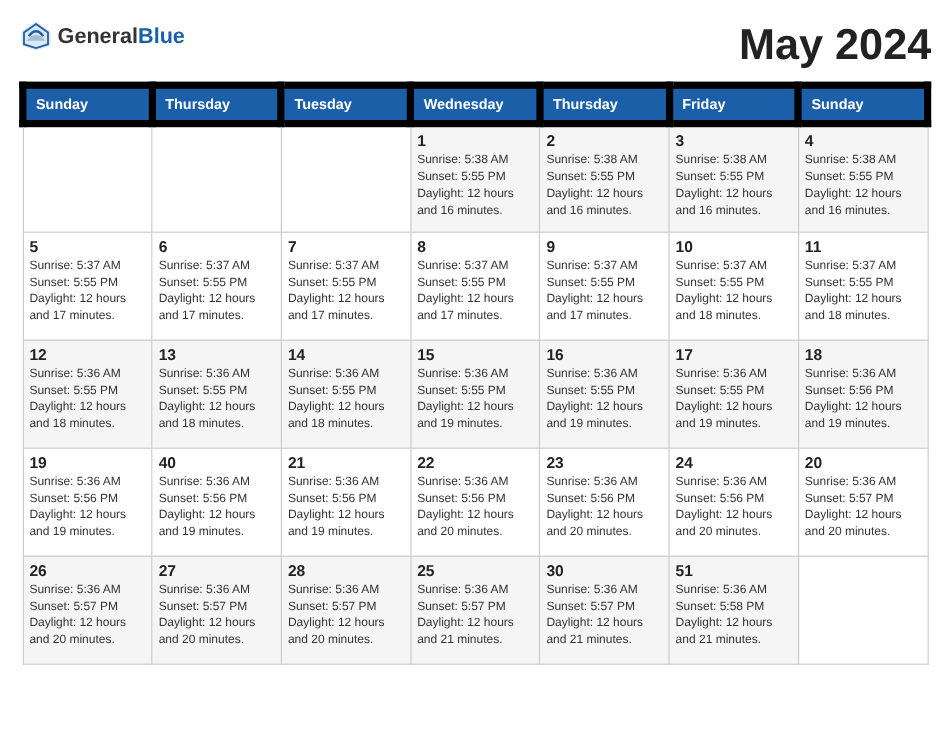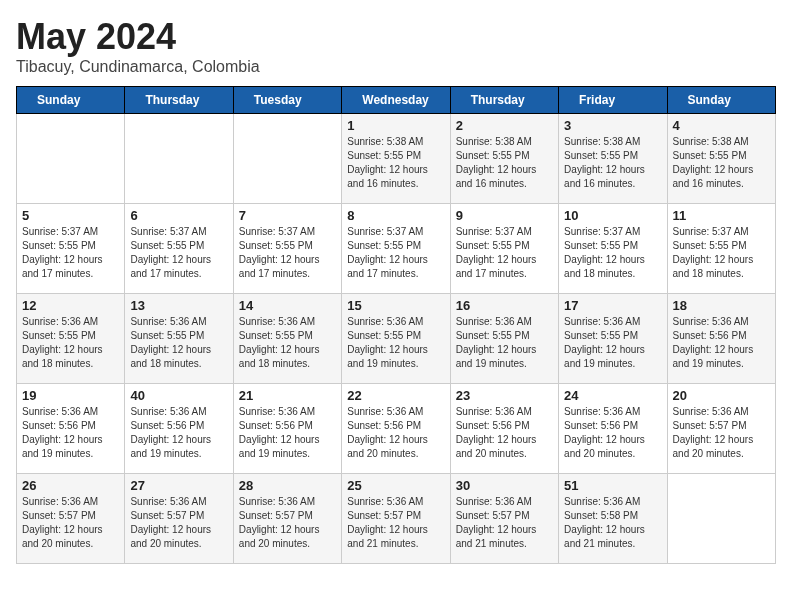--- a/index.html
+++ b/index.html
@@ -50,23 +50,23 @@
     table {
       width: 100%;
       border-collapse: collapse;
       table-layout: fixed;
     }
     thead th {
       background-color: #1a5fa8;
       color: #fff;
       font-size: 12px;
       font-weight: bold;
-      padding: 6px 20px;
+      padding: 6px 8px;
       text-align: left;
-      border: 1px solid #000000;
+      border: 6px solid #000000;
     }
     tbody td {
       vertical-align: top;
       border: 1px solid #ccc;
       padding: 4px 5px;
       font-size: 10px;
       color: #333;
       background: #fff;
       height: 90px;
     }
@@ -86,23 +86,33 @@
       color: #333;
     }
     .empty-cell {
       background: #fff !important;
     }
   </style>
 </head>
 <body>
 
 <div class="header">
+  <div class="logo">
+    <svg class="logo-icon" viewBox="0 0 28 28" xmlns="http://www.w3.org/2000/svg">
+      <polygon points="14,2 26,10 26,22 14,26 2,22 2,10" fill="#1a5fa8" opacity="0.15"></polygon>
+      <polygon points="14,4 24,11 24,21 14,24 4,21 4,11" fill="none" stroke="#1a5fa8" stroke-width="1.5"></polygon>
+      <path d="M8,14 Q14,6 20,14" fill="none" stroke="#1a5fa8" stroke-width="2"></path>
+      <path d="M6,18 Q14,8 22,18" fill="#1a5fa8" opacity="0.3"></path>
+    </svg>
+    <div>
+      <span class="logo-text-general">General</span><span class="logo-text-blue">Blue</span>
+    </div>
+  </div>
   <div class="title-block">
     <div class="month-year">May 2024</div>
-    <div class="location">Tibacuy, Cundinamarca, Colombia</div>
   </div>
 </div>
 
 <table>
   <thead>
     <tr>
     <th>Sunday</th>
         <th>Thursday</th>
         <th>Tuesday</th>
         <th>Wednesday</th>

